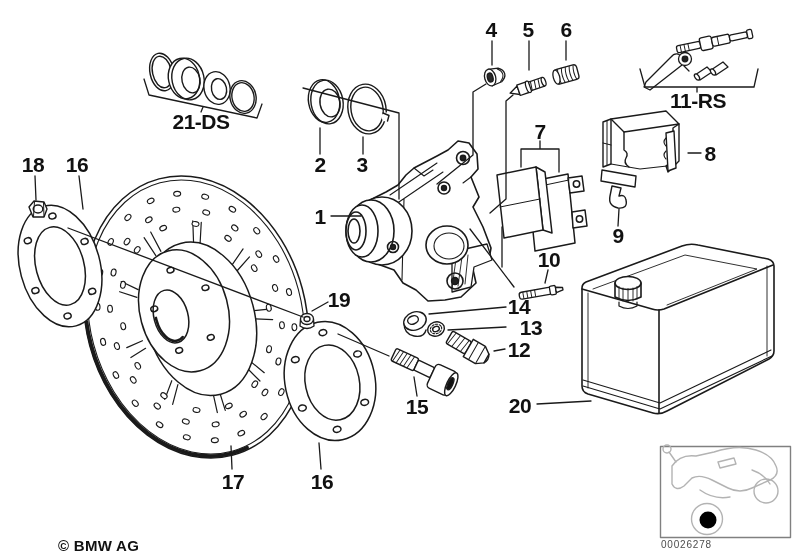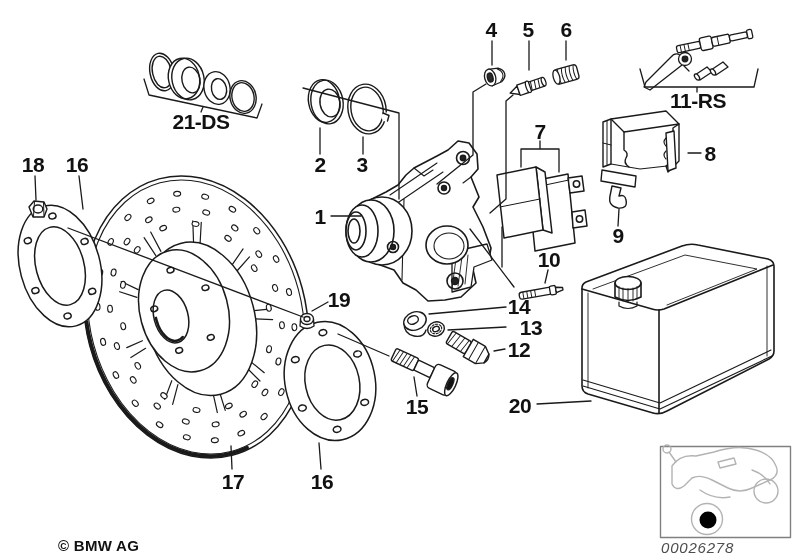--- a/index.html
+++ b/index.html
@@ -13,23 +13,22 @@
     position:absolute;transform:translate(-50%,-50%);
     font-weight:700;font-size:21px;letter-spacing:-0.5px;color:#111;
     white-space:nowrap;pointer-events:auto;cursor:pointer;line-height:1;
   }
   .copyright{
     position:absolute;left:22px;top:537px;font-size:15px;font-weight:700;color:#111;
     letter-spacing:0.3px;
     margin-left:36px;
   }
   .image-number{
-    position:absolute;left:661px;top:539px;font-size:15px;font-weight:400;color:#4d4d4d;
+    position:absolute;left:661px;top:539px;font-size:10px;font-weight:400;color:#4d4d4d;
     letter-spacing:0.8px;
-    font-style:italic;
   }
 </style>
 </head>
 <body>
 
 <div class="stage">
 
 <svg width="799" height="559" viewBox="0 0 799 559" stroke-linecap="round" stroke-linejoin="round">
 
   <g transform="rotate(-15 196 317)" stroke="#1a1a1a" fill="none" stroke-width="1.5">

